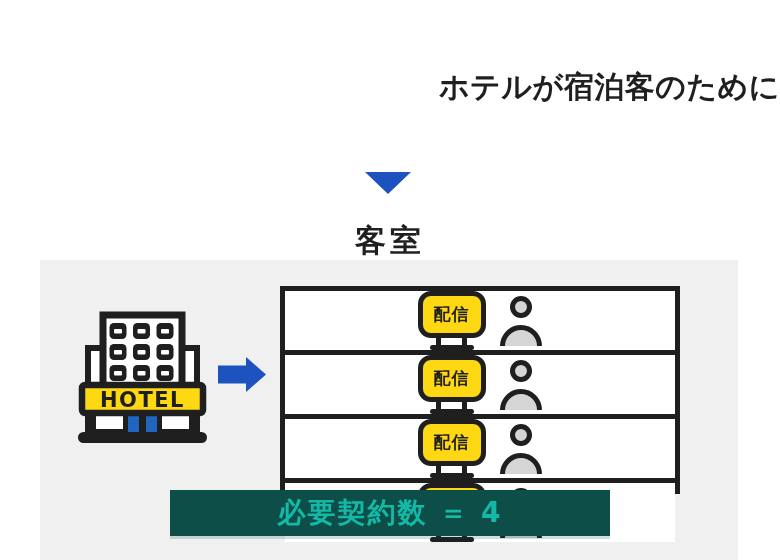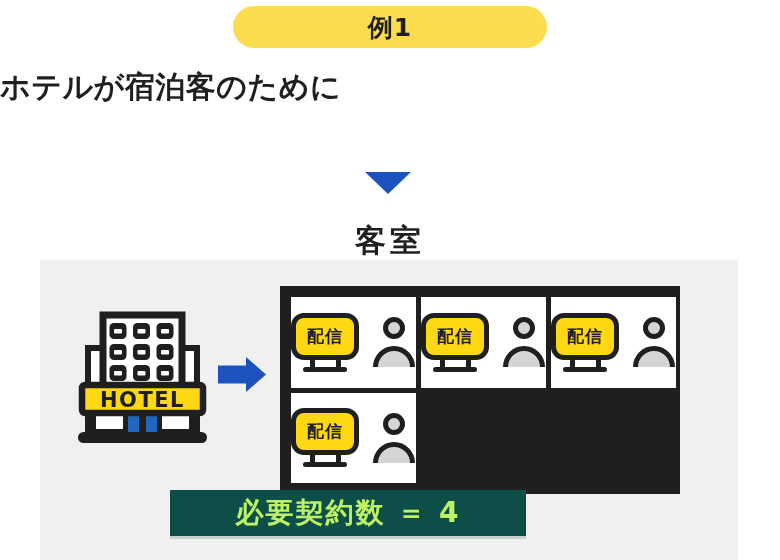--- a/index.html
+++ b/index.html
@@ -20,21 +20,21 @@
   
   .badge{
     position:absolute;left:233px;top:6px;width:314px;height:42px;
     background:var(--badge-yellow);border-radius:21px;
     display:flex;align-items:center;justify-content:center;
     font-size:25px;font-weight:bold;letter-spacing:1px;
   }
 
   
   .title{
-    position:absolute;left:0;top:64px;width:780px;text-align:left;
+    position:absolute;left:0;top:64px;width:780px;text-align:right;
     font-size:30px;font-weight:bold;line-height:46px;letter-spacing:0.5px;
   }
 
   
   .down-arrow{
     position:absolute;left:365px;top:172px;width:0;height:0;
     border-left:23px solid transparent;border-right:23px solid transparent;
     border-top:22px solid var(--arrow-blue);
   }
 
@@ -49,22 +49,22 @@
     background:var(--panel-gray);
   }
 
   .hotel{position:absolute;left:37px;top:51px;width:131px;height:132px;}
 
   .right-arrow{position:absolute;left:178px;top:97px;width:48px;height:36px;}
 
   
   .room-grid{
     position:absolute;left:240px;top:26px;width:400px;height:208px;
-    display:grid;grid-template-columns:1fr 1fr 1fr;grid-template-rows:1fr 1fr;
-    gap:5px;padding:11px;background:var(--ink);
+    display:grid;grid-template-columns:1fr;grid-template-rows:1fr 1fr;
+    gap:5px;padding:5px;background:var(--ink);
   }
   .room{
     background:#fff;display:flex;align-items:center;justify-content:center;gap:13px;
   }
 
   
   .tv{display:flex;flex-direction:column;align-items:center;}
   .tv-screen{
     width:68px;height:47px;background:var(--tv-yellow);
     border:5px solid var(--ink);border-radius:13px;
@@ -72,35 +72,32 @@
   }
   .tv-label{font-size:17px;font-weight:bold;color:var(--ink);letter-spacing:1px;}
   .tv-legs{display:flex;gap:21px;}
   .tv-legs i{display:block;width:5px;height:7px;background:var(--ink);}
   .tv-base{width:44px;height:5px;background:var(--ink);border-radius:2.5px;}
 
   .person{width:44px;height:50px;}
 
   
   .banner{
-    position:absolute;left:130px;top:230px;width:356px;height:46px;
-    background:var(--banner-green);color:#bef264;
+    position:absolute;left:130px;top:230px;width:440px;height:46px;
+    background:var(--banner-green);color:#14b8a6;
     display:flex;align-items:center;justify-content:center;
     font-size:28px;font-weight:bold;letter-spacing:2px;
     box-shadow:0 3px 0 rgba(13,79,72,0.18);
   }
 </style>
 </head>
 <body>
 
 <div class="stage">
 
-  <div class="badge">
-    <span>例1</span>
-  </div>
 
   <div class="title">
     <div>ホテルが宿泊客のために</div>
   </div>
 
   <div class="down-arrow"></div>
 
   <div class="section-heading">客室</div>
 
   <div class="panel">

